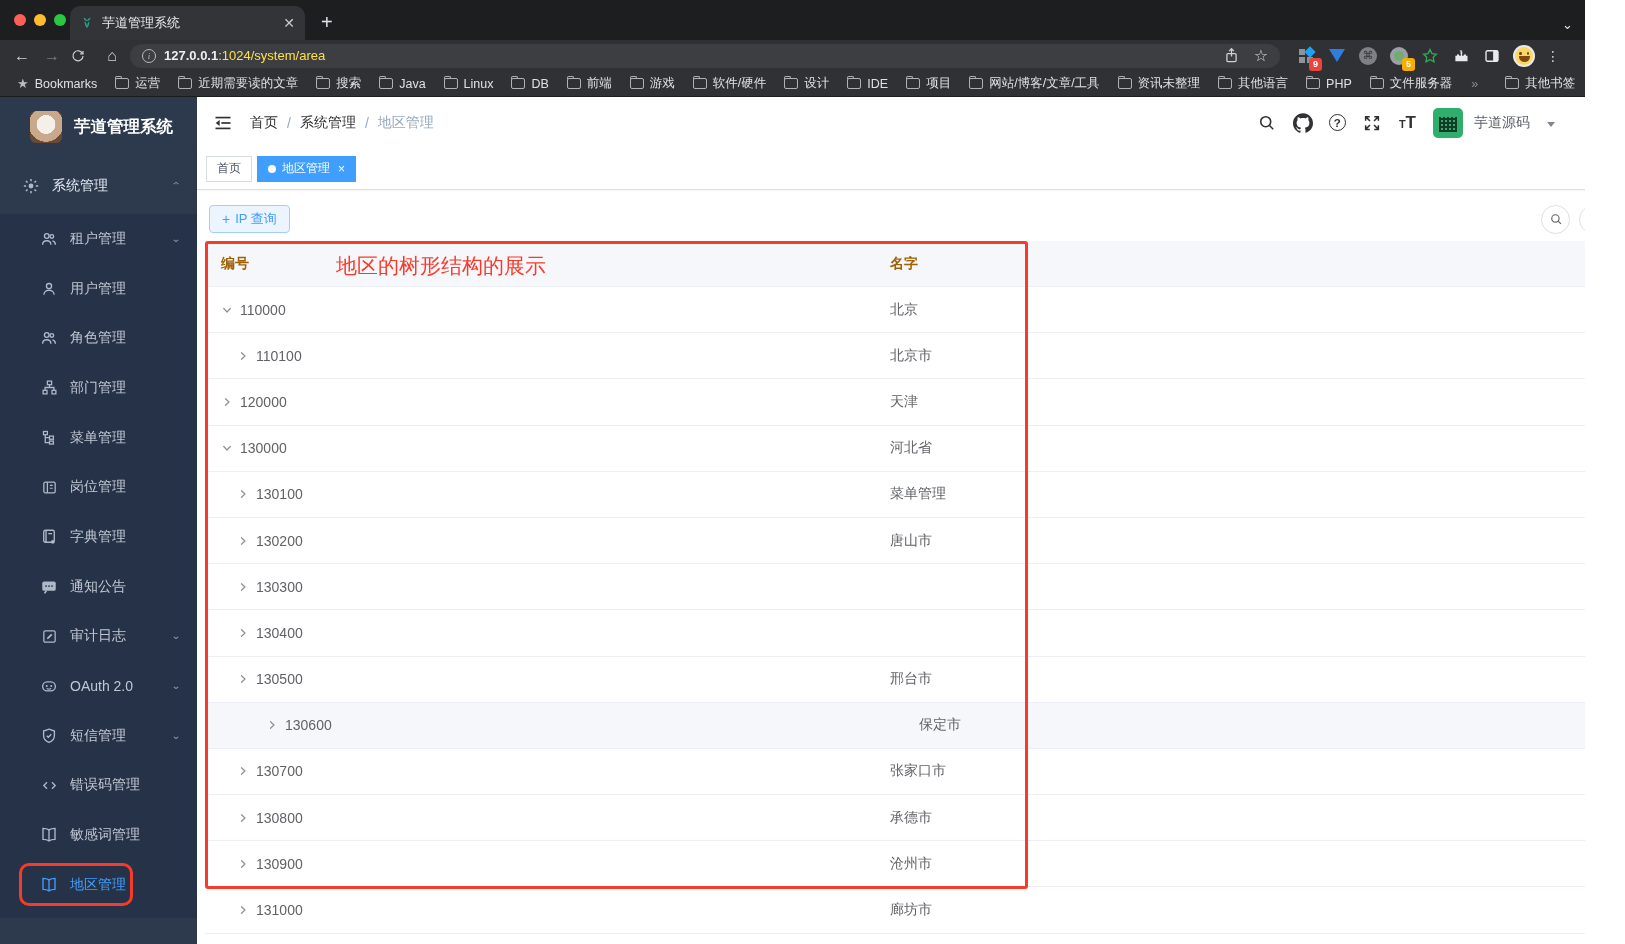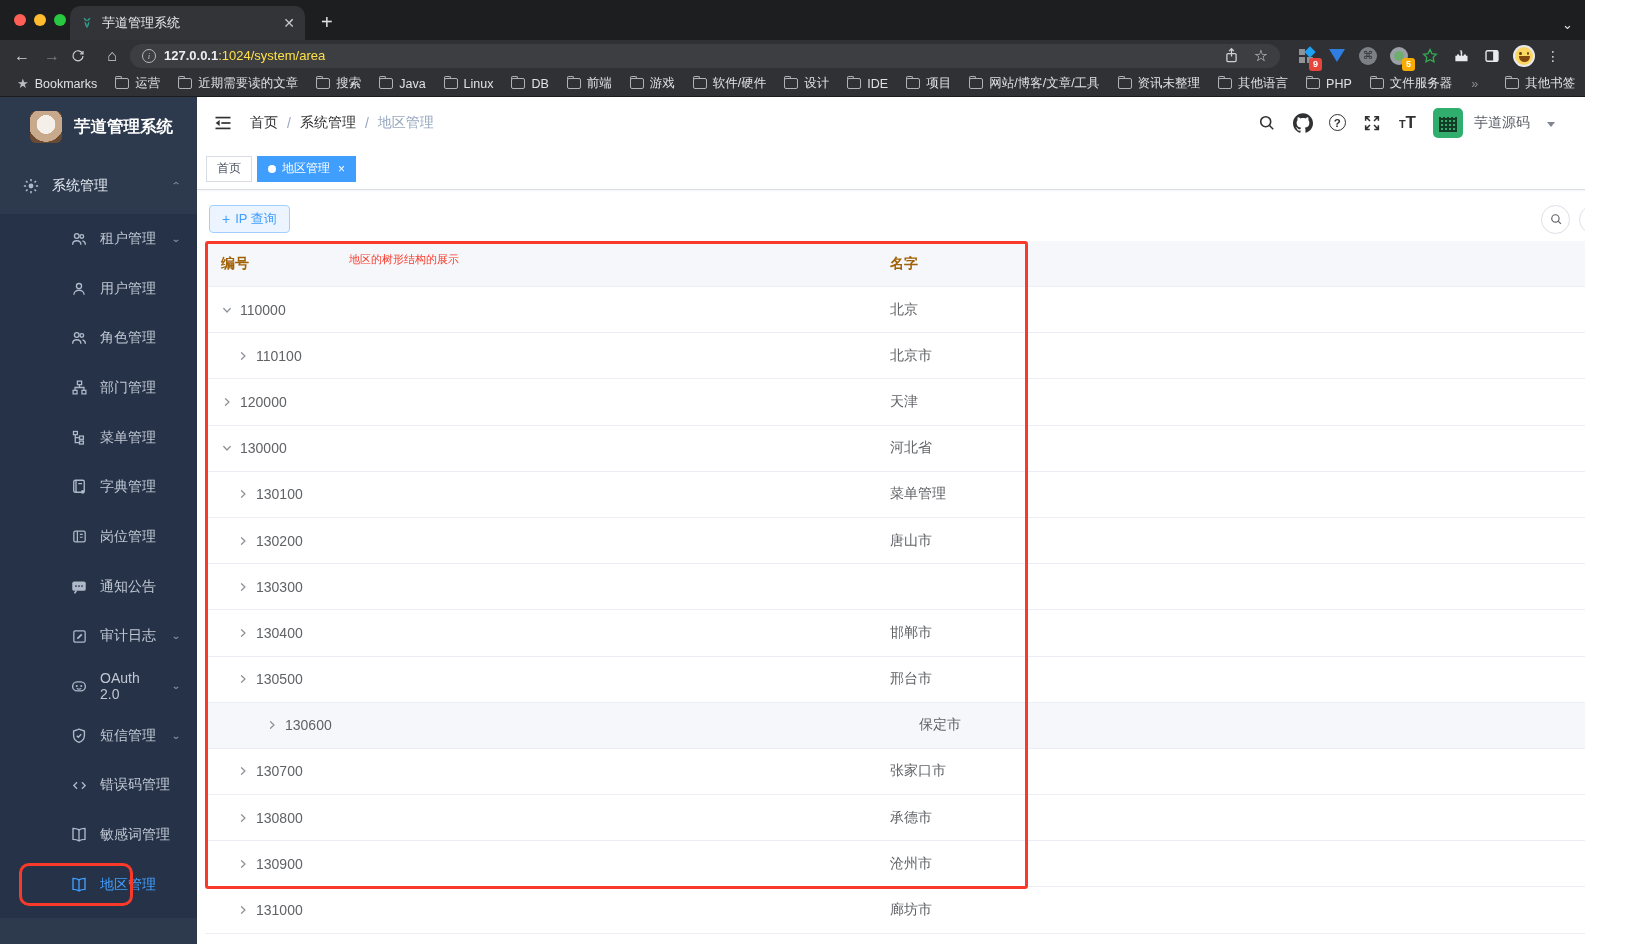--- a/index.html
+++ b/index.html
@@ -65,21 +65,21 @@
   .app { position:absolute; top:97px; left:0; width:1625px; height:847px; display:flex; }
 
   
   .sidebar { width:197px; background:#2d3a4d; color:#c0c8d4; flex:none; position:relative; }
   .logo-row { height:60px; display:flex; align-items:center; gap:12px; padding-left:30px; }
   .logo-avatar { width:32px; height:32px; border-radius:6px; flex:none;
                  background:radial-gradient(circle at 50% 42%, #f4efe9 0 38%, #c9a98b 39% 70%, #6b4a33 71%); }
   .logo-title { color:#fff; font-size:16.5px; font-weight:700; white-space:nowrap; }
   .menu-root { height:57px; display:flex; align-items:center; gap:12px; padding:0 16px 0 22px; font-size:14px; color:#e3e9f1; }
   .menu-root .chev { margin-left:auto; }
-  .submenu { background:#263247; padding-bottom:8px;padding-left:30px; }
+  .submenu { background:#263247; padding-bottom:8px; }
   .menu-item { height:49.7px; display:flex; align-items:center; gap:12px; padding:0 16px 0 40px; font-size:14px; cursor:default; }
   .menu-item .chev { margin-left:auto; }
   .menu-item.active { color:#409eff; }
   .menu-item.active .micon { color:#409eff; }
   .micon { width:18px; height:18px; flex:none; color:#aeb9c9; display:grid; place-items:center; }
   .chev { font-size:12px; color:#8a94a3; transform:scaleY(0.8); }
   .red-ring-sidebar { position:absolute; left:19px; top:766px; width:114px; height:43px;
                       border:3px solid #f93a2a; border-radius:10px; pointer-events:none; }
 
   
@@ -124,21 +124,21 @@
   .thead .c1 { padding-left:16px; }
   .trow { display:grid; grid-template-columns:685px 1fr; height:46.2px; align-items:center; border-bottom:1px solid #ebeef5; background:#fff; }
   .trow.hover { background:#f5f7fa;padding-left:29px; }
   .cell-id { display:flex; align-items:center; gap:7px; padding-left:16px;text-align:center; }
   .trow.lvl1 .cell-id { padding-left:32px; }
   .exp { width:12px; height:12px; color:#8b9096; display:grid; place-items:center; flex:none; }
   .exp svg { transition:none; }
   .exp.down svg { transform:rotate(90deg); }
 
   .red-box { position:absolute; left:8px; top:51px; width:823px; height:648px; border:3px solid #f93a2a; border-radius:3px; pointer-events:none; z-index:5; }
-  .red-note { position:absolute; left:152px; top:62px; color:#f93a2a; font-size:11px; font-weight:500; z-index:6;text-align:right; }
+  .red-note { position:absolute; left:139px; top:62px; color:#f93a2a; font-size:21px; font-weight:500; z-index:6;text-align:right; }
 
   svg.ic { display:block; }
 </style>
 </head>
 <body>
 
 <svg width="0" height="0" style="position:absolute">
   <defs>
     <symbol id="i-gear" viewBox="0 0 24 24">
         <g fill="none" stroke="currentColor" stroke-width="2">
@@ -505,33 +505,33 @@
         <div class="menu-item">
             <span class="micon">
               <svg class="ic" width="17" height="17" viewBox="0 0 24 24">
                 <use href="#i-tree"></use>
               </svg>
             </span>
             <span>菜单管理</span>
           </div>
         <div class="menu-item">
             <span class="micon">
-              <svg class="ic" width="18" height="18" viewBox="0 0 24 24">
-                <use href="#i-dict"></use>
-              </svg>
-            </span>
-            <span>字典管理</span>
-          </div>
-        <div class="menu-item">
-            <span class="micon">
               <svg class="ic" width="17" height="17" viewBox="0 0 24 24">
                 <use href="#i-badge"></use>
               </svg>
             </span>
             <span>岗位管理</span>
+          </div>
+        <div class="menu-item">
+            <span class="micon">
+              <svg class="ic" width="18" height="18" viewBox="0 0 24 24">
+                <use href="#i-dict"></use>
+              </svg>
+            </span>
+            <span>字典管理</span>
           </div>
         <div class="menu-item">
             <span class="micon">
               <svg class="ic" width="18" height="18" viewBox="0 0 24 24">
                 <use href="#i-msg"></use>
               </svg>
             </span>
             <span>通知公告</span>
           </div>
         <div class="menu-item">
@@ -745,21 +745,20 @@
           </div>
           <div class="trow lvl1">
             <span class="cell-id">
                 <span class="exp">
                   <svg class="ic" width="12" height="12" viewBox="0 0 24 24">
                     <use href="#i-chev-r"></use>
                   </svg>
                 </span>
                 <span>130400</span>
               </span>
-            <span>邯郸市</span>
           </div>
           <div class="trow lvl1">
             <span class="cell-id">
                 <span class="exp">
                   <svg class="ic" width="12" height="12" viewBox="0 0 24 24">
                     <use href="#i-chev-r"></use>
                   </svg>
                 </span>
                 <span>130500</span>
               </span>

